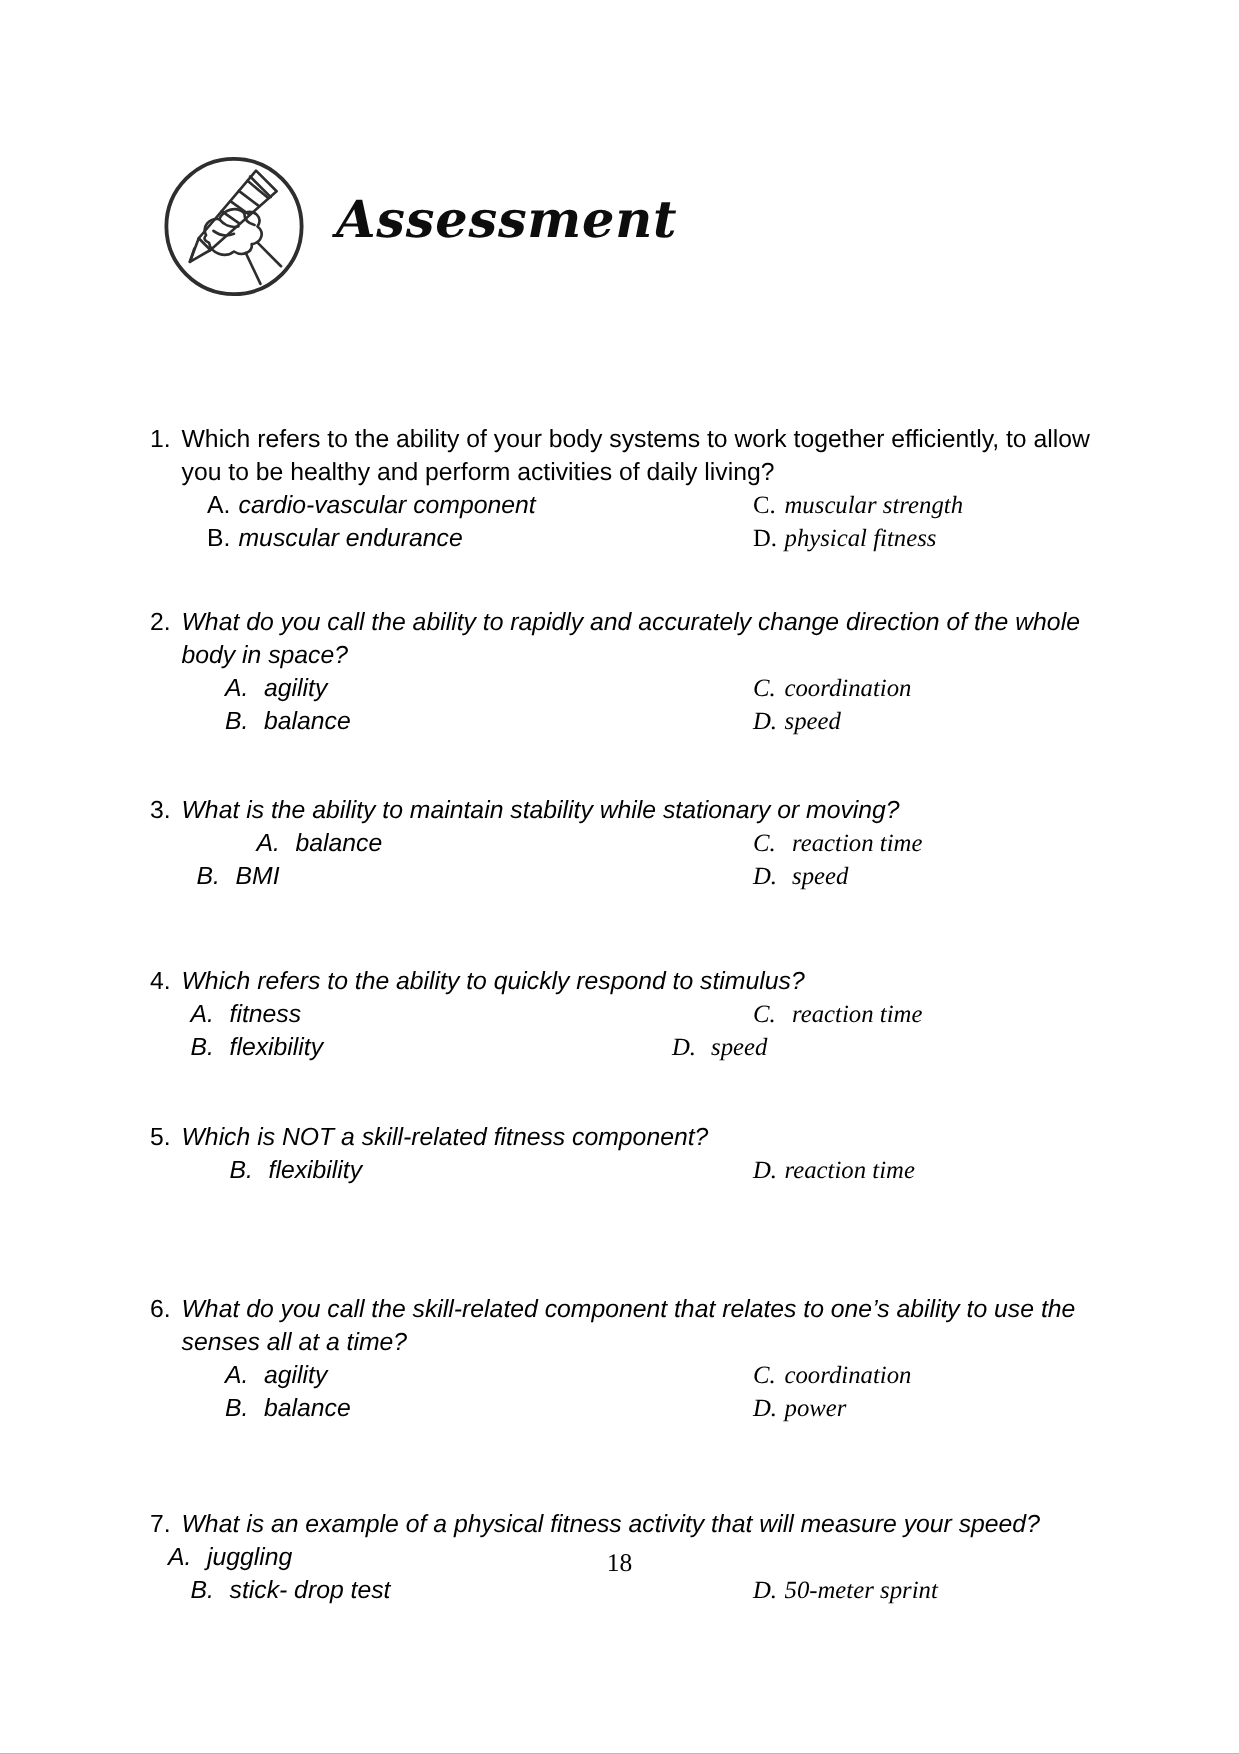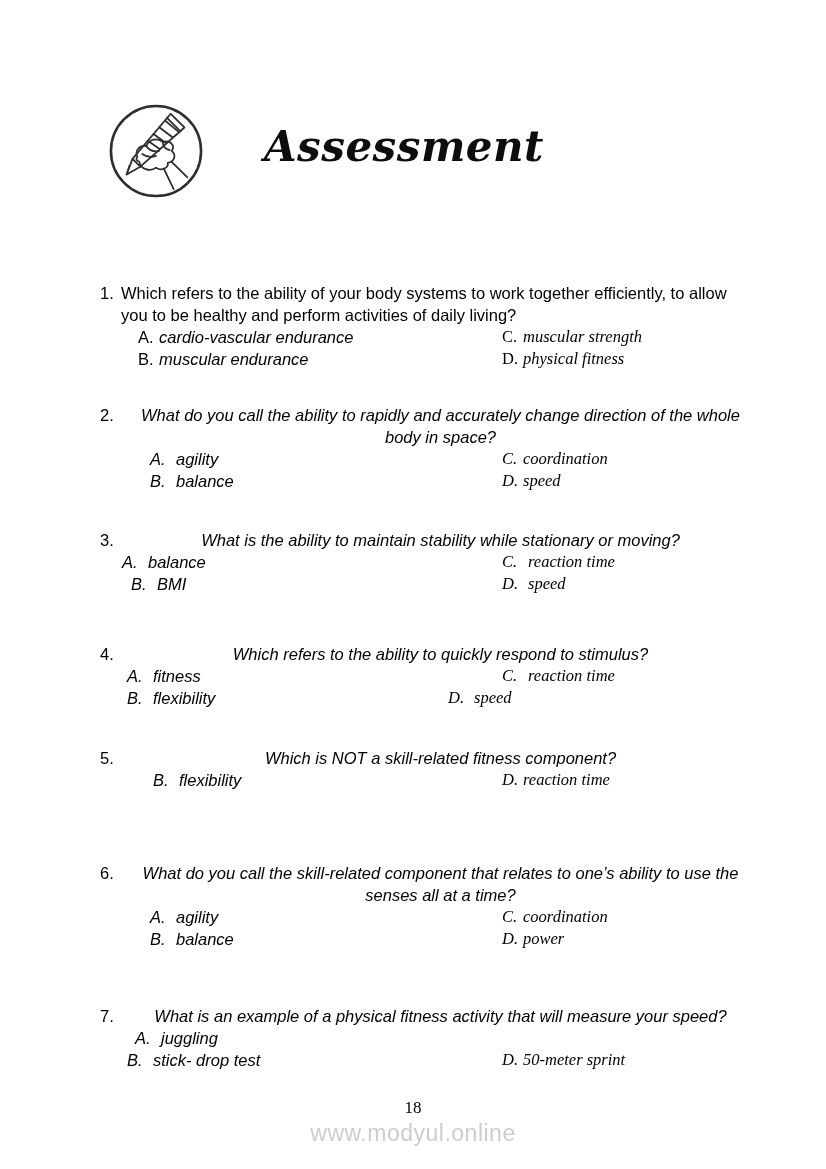--- a/index.html
+++ b/index.html
@@ -8,43 +8,43 @@
     position:relative; width:826px; height:1169px; margin:0 auto;
     background:#ffffff; overflow:hidden;
     font-family:"Liberation Sans", sans-serif;
     font-size:16.5px; line-height:22px; color:#000;
   }
   
   .hdr-icon { position:absolute; left:107px; top:102px; width:98px; height:98px; }
   .page-title {
     position:absolute; left:224px; top:126px;
     font-family:"DejaVu Serif", serif; font-weight:bold; font-style:italic;
-    font-size:42px; line-height:42px; letter-spacing:0.5px; color:#0d0d0d;margin-left:40px;
+    font-size:34px; line-height:42px; letter-spacing:0.5px; color:#0d0d0d;
   }
   
   .intro {
     position:absolute; left:97px; top:225px; width:645px;
     white-space:pre-line; text-indent:51px;
   }
   
   .question { position:absolute; left:100px; width:660px; }
   .q-line { display:flex; }
   .q-num { flex:none; width:21px; }
   .q-text { flex:1; white-space:pre-line; }
-  .qi .q-text { font-style:italic;text-align:center; }
+  .qi .q-text { font-style:italic; }
   .qi .opt-letter { font-style:italic; }
   .opt-row { position:relative; height:22px; }
   .opt-a { display:inline-block; }
   .opt-cd { position:absolute; left:402px; top:0;font-family:Liberation Serif, serif; }
   .opt-letter { display:inline-block; font-style:normal; }
   .g1 { width:21px; } .g2 { width:26px; }
   .opt-text { font-style:italic; }
   
   .page-number {
-    position:absolute; left:0; top:1098px; width:100%; text-align:center;
+    position:absolute; left:0; top:1032px; width:100%; text-align:center;
     font-family:"Liberation Serif", serif; font-size:17px; line-height:20px;
   }
   .watermark {
     position:absolute; left:0; top:1120px; width:100%; text-align:center;
     font-size:23px; line-height:26px; color:#cdcdcd; letter-spacing:0.5px;
   }
 </style>
 </head>
 <body>
 
@@ -80,21 +80,21 @@
   <div class="page-title">Assessment</div>
 
 
   <div class="question" style="top:282px">
     <div class="q-line">
       <span class="q-num">1.</span>
       <div class="q-text">Which refers to the ability of your body systems to work together efficiently, to allow
 you to be healthy and perform activities of daily living?</div>
     </div>
     <div class="opt-row">
-      <span class="opt-a" style="margin-left:38px"><span class="opt-letter g1">A.</span><span class="opt-text">cardio-vascular endurance</span></span>
+      <span class="opt-a" style="margin-left:38px"><span class="opt-letter g1">A.</span><span class="opt-text">cardio-vascular component</span></span>
       <span class="opt-cd"><span class="opt-letter g1">C.</span><span class="opt-text">muscular strength</span></span>
     </div>
     <div class="opt-row">
       <span class="opt-a" style="margin-left:38px"><span class="opt-letter g1">B.</span><span class="opt-text">muscular endurance</span></span>
       <span class="opt-cd"><span class="opt-letter g1">D.</span><span class="opt-text">physical fitness</span></span>
     </div>
   </div>
 
   <div class="question qi" style="top:404px">
     <div class="q-line">
@@ -111,21 +111,21 @@
       <span class="opt-cd"><span class="opt-letter g1">D.</span><span class="opt-text">speed</span></span>
     </div>
   </div>
 
   <div class="question qi" style="top:529px">
     <div class="q-line">
       <span class="q-num">3.</span>
       <div class="q-text">What is the ability to maintain stability while stationary or moving?</div>
     </div>
     <div class="opt-row">
-      <span class="opt-a" style="margin-left:22px"><span class="opt-letter g2">A.</span><span class="opt-text">balance</span></span>
+      <span class="opt-a" style="margin-left:71px"><span class="opt-letter g2">A.</span><span class="opt-text">balance</span></span>
       <span class="opt-cd"><span class="opt-letter g2">C.</span><span class="opt-text">reaction time</span></span>
     </div>
     <div class="opt-row">
       <span class="opt-a" style="margin-left:31px"><span class="opt-letter g2">B.</span><span class="opt-text">BMI</span></span>
       <span class="opt-cd"><span class="opt-letter g2">D.</span><span class="opt-text">speed</span></span>
     </div>
   </div>
 
   <div class="question qi" style="top:643px">
     <div class="q-line">
@@ -168,24 +168,23 @@
       <span class="opt-cd"><span class="opt-letter g1">D.</span><span class="opt-text">power</span></span>
     </div>
   </div>
 
   <div class="question qi" style="top:1005px">
     <div class="q-line">
       <span class="q-num">7.</span>
       <div class="q-text">What is an example of a physical fitness activity that will measure your speed?</div>
     </div>
     <div class="opt-row">
-      <span class="opt-a" style="margin-left:35px"><span class="opt-letter g2">A.</span><span class="opt-text">juggling</span></span>
+      <span class="opt-a" style="margin-left:12px"><span class="opt-letter g2">A.</span><span class="opt-text">juggling</span></span>
     </div>
     <div class="opt-row">
       <span class="opt-a" style="margin-left:27px"><span class="opt-letter g2">B.</span><span class="opt-text">stick- drop test</span></span>
       <span class="opt-cd"><span class="opt-letter g1">D.</span><span class="opt-text">50-meter sprint</span></span>
     </div>
   </div>
 
   <div class="page-number">18</div>
-  <div class="watermark">www.modyul.online</div>
 
 </div>
 
 </body></html>

